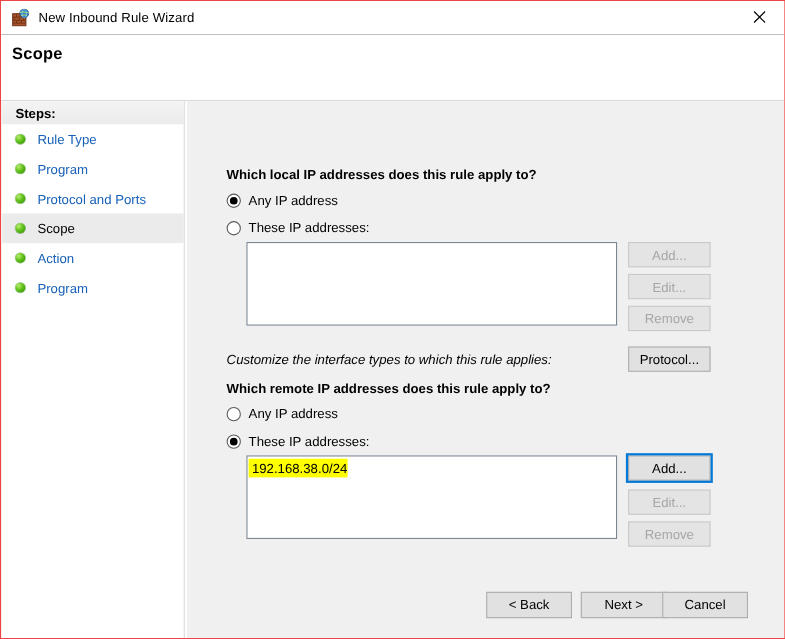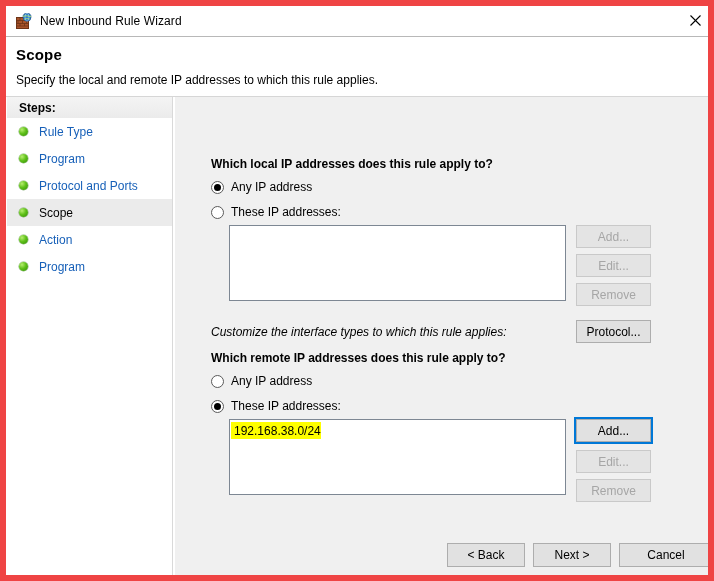--- a/index.html
+++ b/index.html
@@ -14,21 +14,21 @@
     font-size: 12px;
     color: #000000;
     overflow: hidden;
     -webkit-font-smoothing: antialiased;
   }
   .window {
     position: relative;
     width: 714px;
     height: 581px;
     box-sizing: border-box;
-    border: 6px solid #ef4444;
+    border: 1px solid #ef4444;
     background: #ffffff;
     overflow: hidden;
   }
 
   
   .titlebar {
     position: absolute;
     left: 0; top: 0;
     width: 712px;
     height: 30px;
@@ -268,21 +268,20 @@
     <div class="close-btn">
       <svg width="11" height="11" viewBox="0 0 11 11">
         <line x1="0.5" y1="0.5" x2="10.5" y2="10.5" stroke="#000000" stroke-width="1.1"></line>
         <line x1="10.5" y1="0.5" x2="0.5" y2="10.5" stroke="#000000" stroke-width="1.1"></line>
       </svg>
     </div>
   </div>
 
   <div class="header">
     <h1>Scope</h1>
-    <div class="subtitle">Specify the local and remote IP addresses to which this rule applies.</div>
   </div>
 
   <div class="sidebar">
     <div class="steps-head">Steps:</div>
 
     <div class="step">
       <span class="bullet"></span>
       <span class="step-label">Rule Type</span>
     </div>
     <div class="step">
@@ -347,16 +346,16 @@
         <span class="list-item highlight">192.168.38.0/24</span>
       </div>
     </div>
 
     <button class="btn focused" style="left:401px; top:322px; width:75px; height:23px;">Add...</button>
     <button class="btn disabled" style="left:401px; top:353px; width:75px; height:23px;">Edit...</button>
     <button class="btn disabled" style="left:401px; top:382px; width:75px; height:23px;">Remove</button>
 
     <button class="btn" style="left:272px; top:446px; width:78px; height:24px;">&lt; Back</button>
     <button class="btn" style="left:358px; top:446px; width:78px; height:24px;">Next &gt;</button>
-    <button class="btn" style="left:444px; top:446px; width:94px; height:24px;">Cancel</button>
+    <button class="btn" style="left:432px; top:446px; width:78px; height:24px;">Cancel</button>
 
   </div>
 </div>
 
 </body></html>

